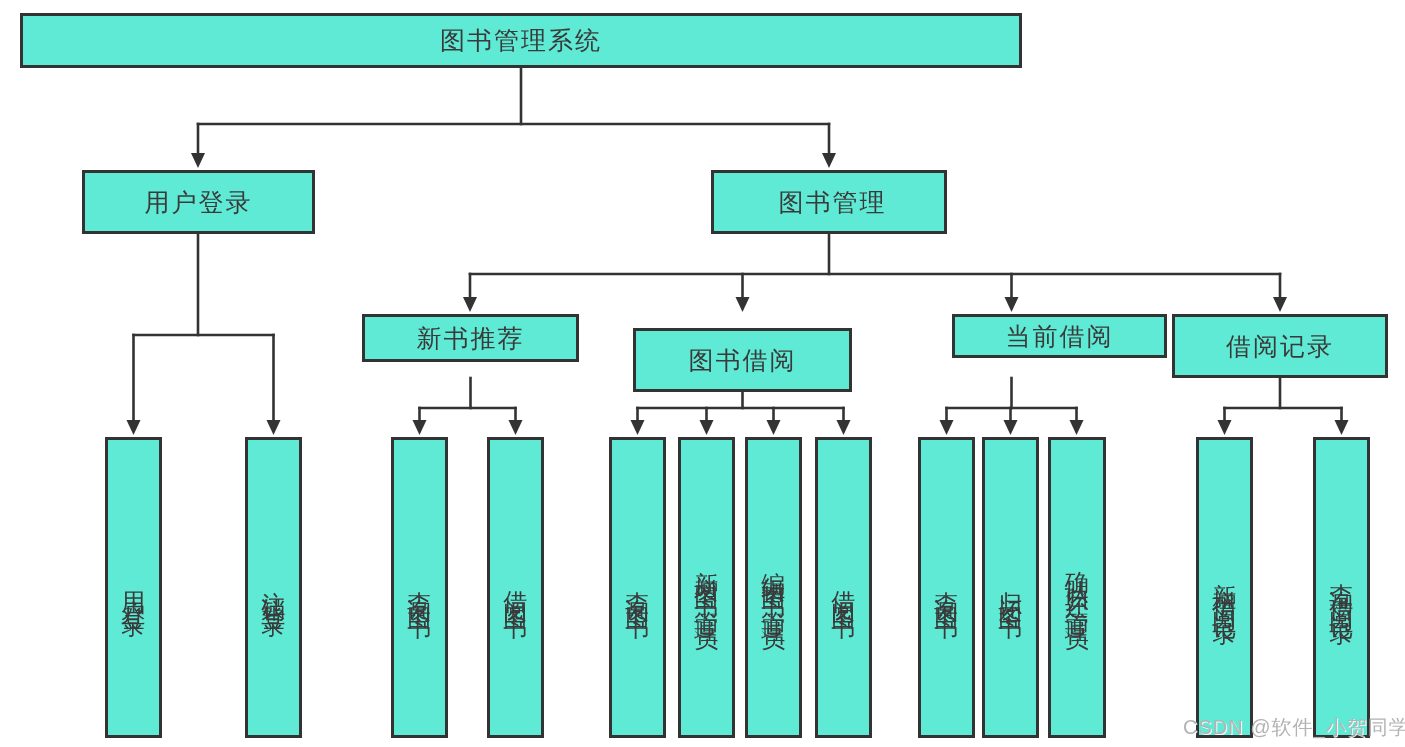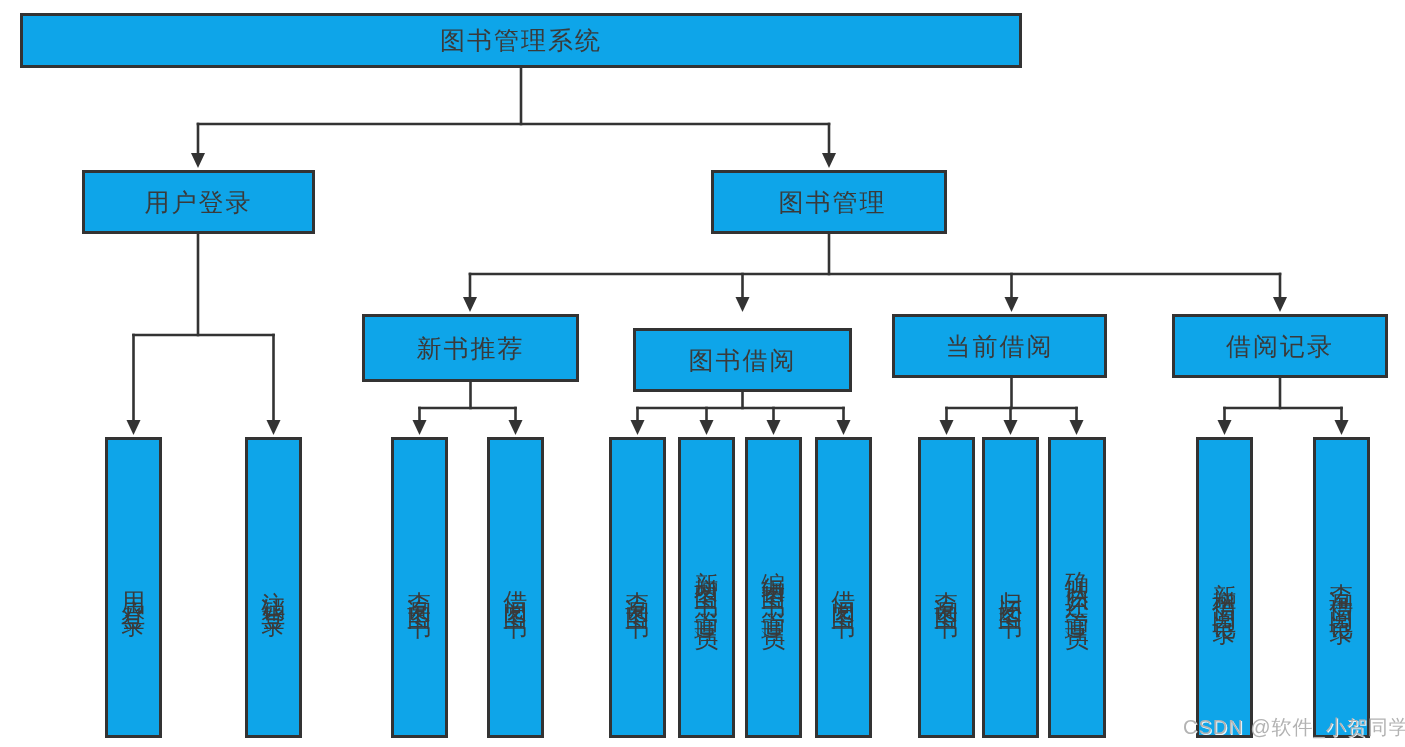--- a/index.html
+++ b/index.html
@@ -2,21 +2,21 @@
 <html><head>
 <meta charset="utf-8">
 <style>
   html,body{margin:0;padding:0;background:#fff;}
   .canvas{
     position:relative;width:1405px;height:747px;background:#ffffff;
     font-family:"Liberation Sans","DejaVu Sans",sans-serif;overflow:hidden;
   }
   svg.wires{position:absolute;left:0;top:0;width:1405px;height:747px;pointer-events:none;}
   .box{
-    position:absolute;background:#0ea5e9;border:3px solid #333333;box-sizing:border-box;
+    position:absolute;background:#5eead4;border:3px solid #333333;box-sizing:border-box;
     display:flex;align-items:center;justify-content:center;color:#3a3a3a;
   }
   .hlabel{font-size:25px;letter-spacing:2px;white-space:nowrap;}
   .vbox .vlabel{
     writing-mode:vertical-rl;display:inline-block;
     font-size:24px;letter-spacing:8px;line-height:1.15;white-space:nowrap;
   }
   .watermark{
     position:absolute;left:1183px;top:714px;z-index:5;
     font-size:20px;letter-spacing:1px;color:#b3b3b3;
@@ -98,27 +98,27 @@
     <span class="hlabel">图书管理系统</span>
   </div>
 
   <div class="box" style="left:82px;top:170px;width:233px;height:64px;">
     <span class="hlabel">用户登录</span>
   </div>
   <div class="box" style="left:711px;top:170px;width:236px;height:64px;padding-left:7px;">
     <span class="hlabel">图书管理</span>
   </div>
 
-  <div class="box" style="left:362px;top:314px;width:217px;height:68px;">
+  <div class="box" style="left:362px;top:314px;width:217px;height:48px;">
     <span class="hlabel">新书推荐</span>
   </div>
   <div class="box" style="left:633px;top:328px;width:219px;height:64px;text-align:right;">
     <span class="hlabel">图书借阅</span>
   </div>
-  <div class="box" style="left:892px;top:314px;width:215px;height:64px;text-align:center;">
+  <div class="box" style="left:952px;top:314px;width:215px;height:44px;text-align:center;">
     <span class="hlabel">当前借阅</span>
   </div>
   <div class="box" style="left:1172px;top:314px;width:216px;height:64px;">
     <span class="hlabel">借阅记录</span>
   </div>
 
   <div class="box vbox" style="left:105px;top:437px;width:57px;height:301px;">
     <span class="vlabel">用户登录</span>
   </div>
   <div class="box vbox" style="left:245px;top:437px;width:57px;height:301px;">

